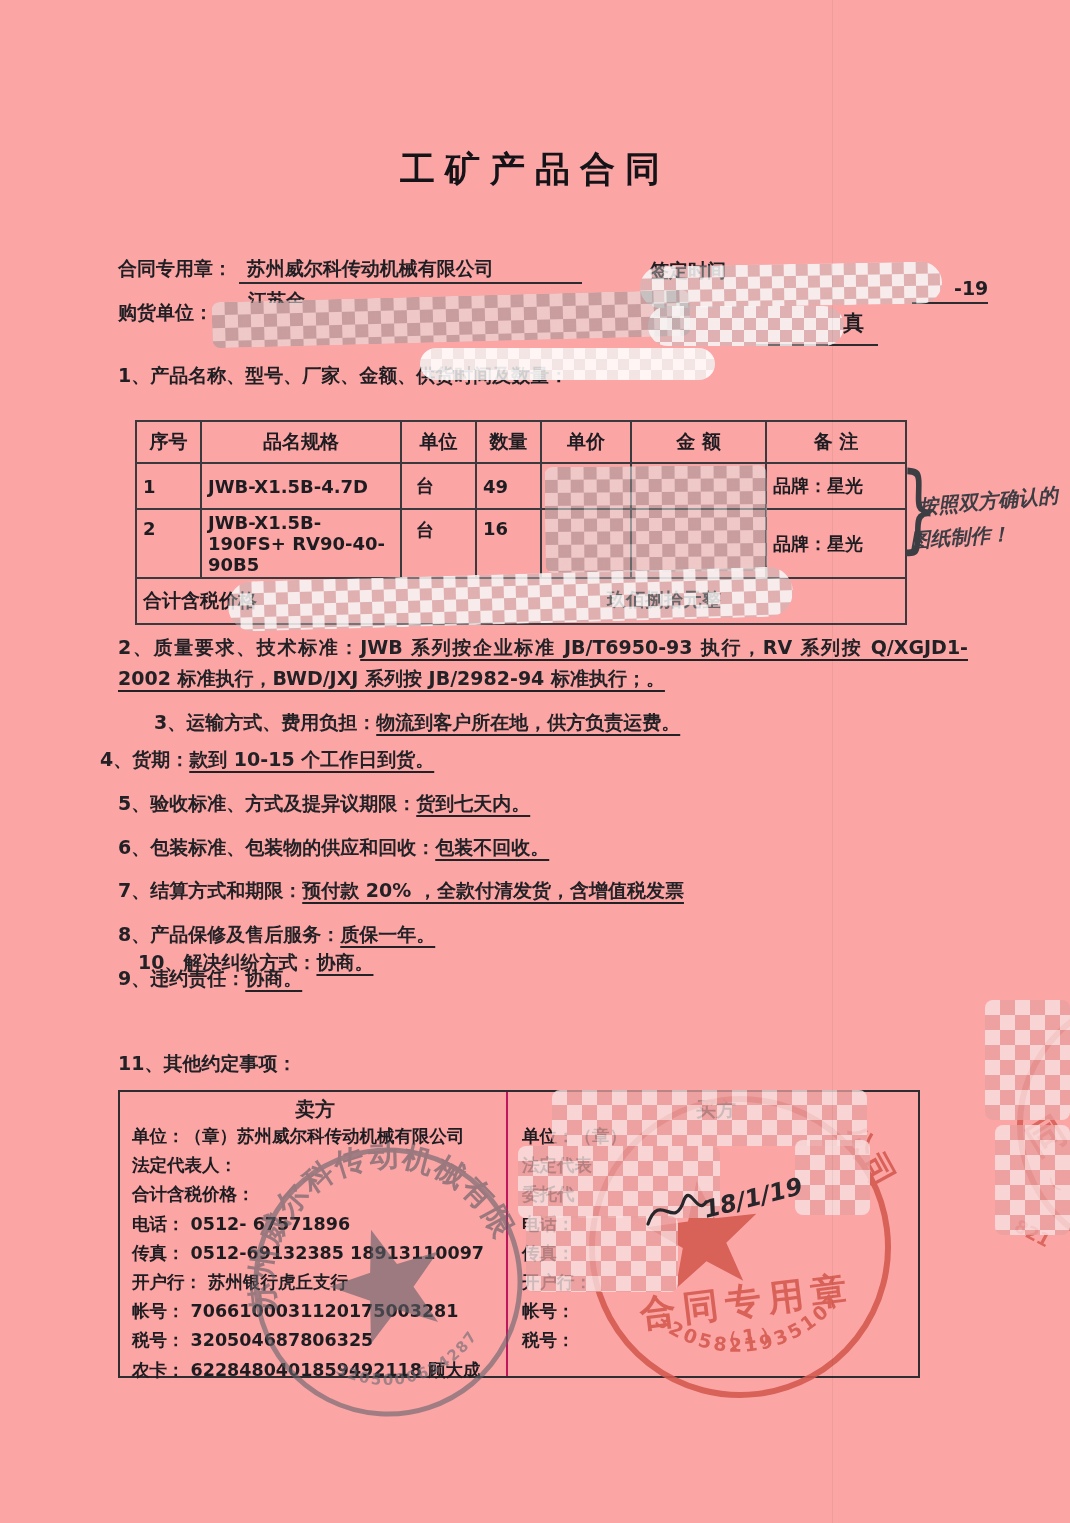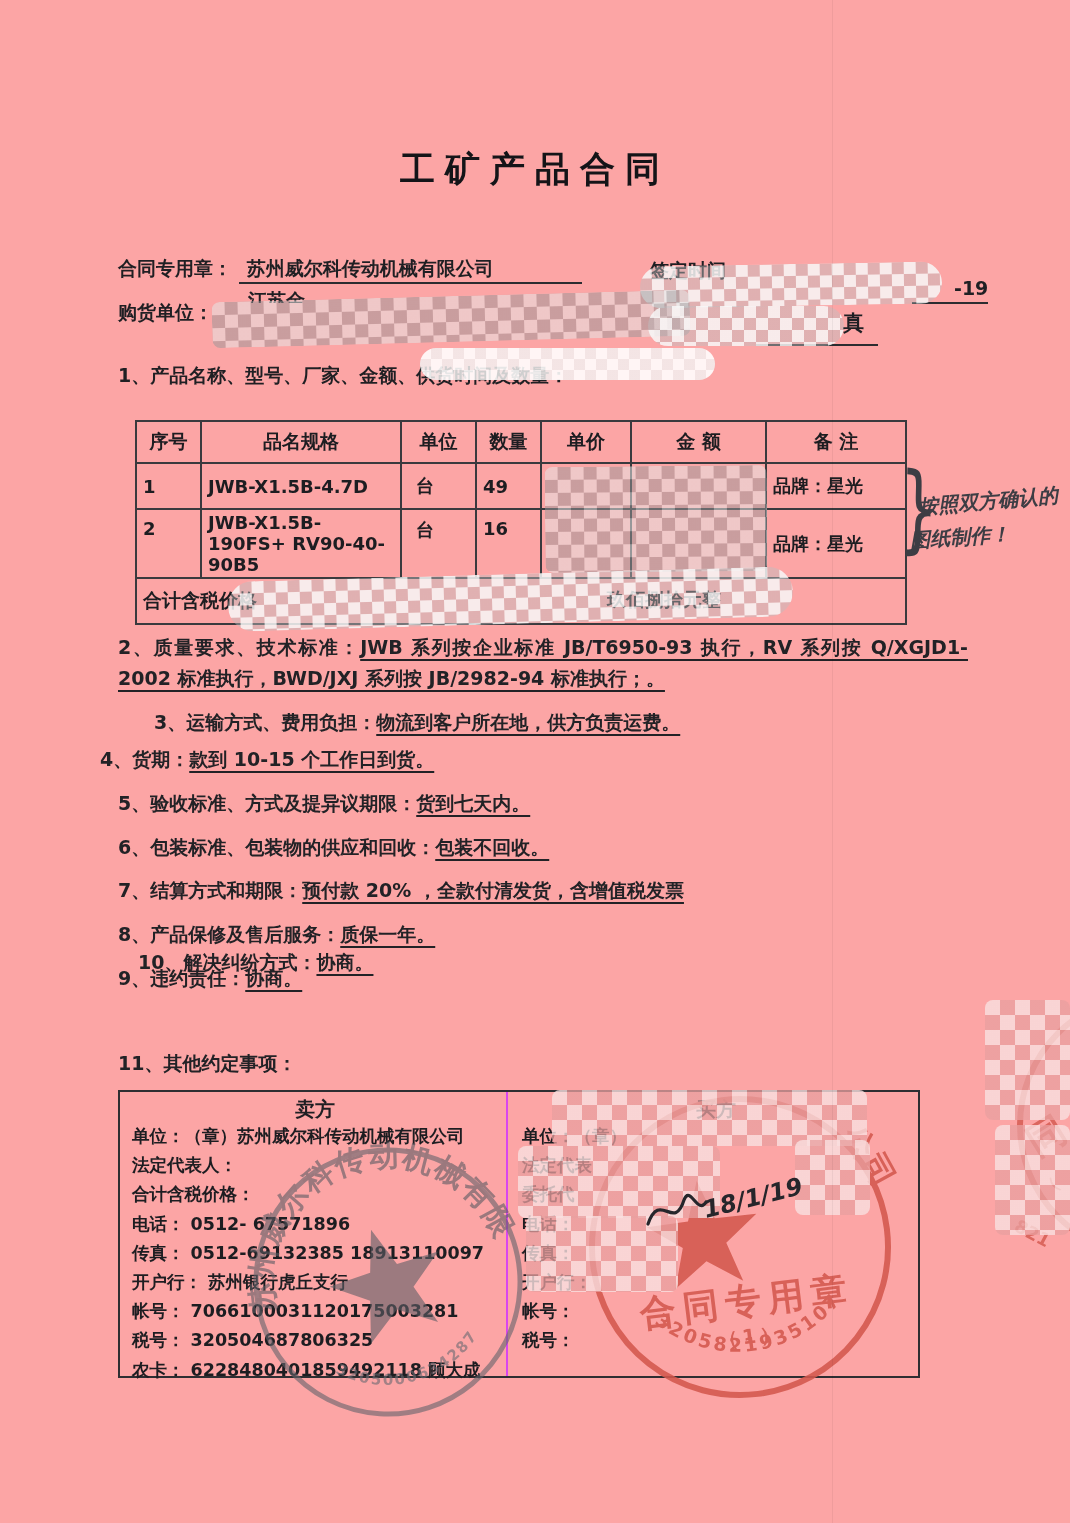--- a/index.html
+++ b/index.html
@@ -38,21 +38,21 @@
   .mosaic-pink { background-image:repeating-conic-gradient(rgba(233,160,160,.75) 0% 25%, rgba(249,224,224,.8) 0% 50%);
     background-size:30px 30px; }
   .smear { position:absolute; background:rgba(255,255,255,.78); z-index:5;
     background-image:repeating-conic-gradient(rgba(210,210,210,.25) 0% 25%, rgba(255,255,255,.5) 0% 50%);
     background-size:22px 22px; }
 
   
   .sig-table { position:absolute; left:118px; top:1090px; width:802px; height:288px;
     border:2.5px solid #2e2e32; box-sizing:border-box; z-index:2; }
   .sig-col { position:absolute; top:0; bottom:0; padding:4px 8px 0 12px; box-sizing:border-box; }
-  .sig-col.left { left:0; width:388px; border-right:2px solid #d946ef; }
+  .sig-col.left { left:0; width:388px; border-right:2px solid #be185d; }
   .sig-col.right { left:390px; right:0; }
   .sig-head { text-align:center; font-size:20px; line-height:26px; }
   .sig-row { font-size:17.5px; line-height:29.2px; white-space:nowrap; color:#1d1d21; }
 
   .handnote { color:#3d3d44; font-style:italic; font-size:20px; white-space:nowrap; z-index:4; }
   .brace { color:#3d3d44; font-size:96px; font-weight:400; z-index:4;
            transform:scaleX(.65) rotate(2deg); transform-origin:center; }
   .scanline { background:rgba(0,0,0,.05); z-index:8; }
   .stamp { z-index:3; }
   .pink-z { z-index:5; }

